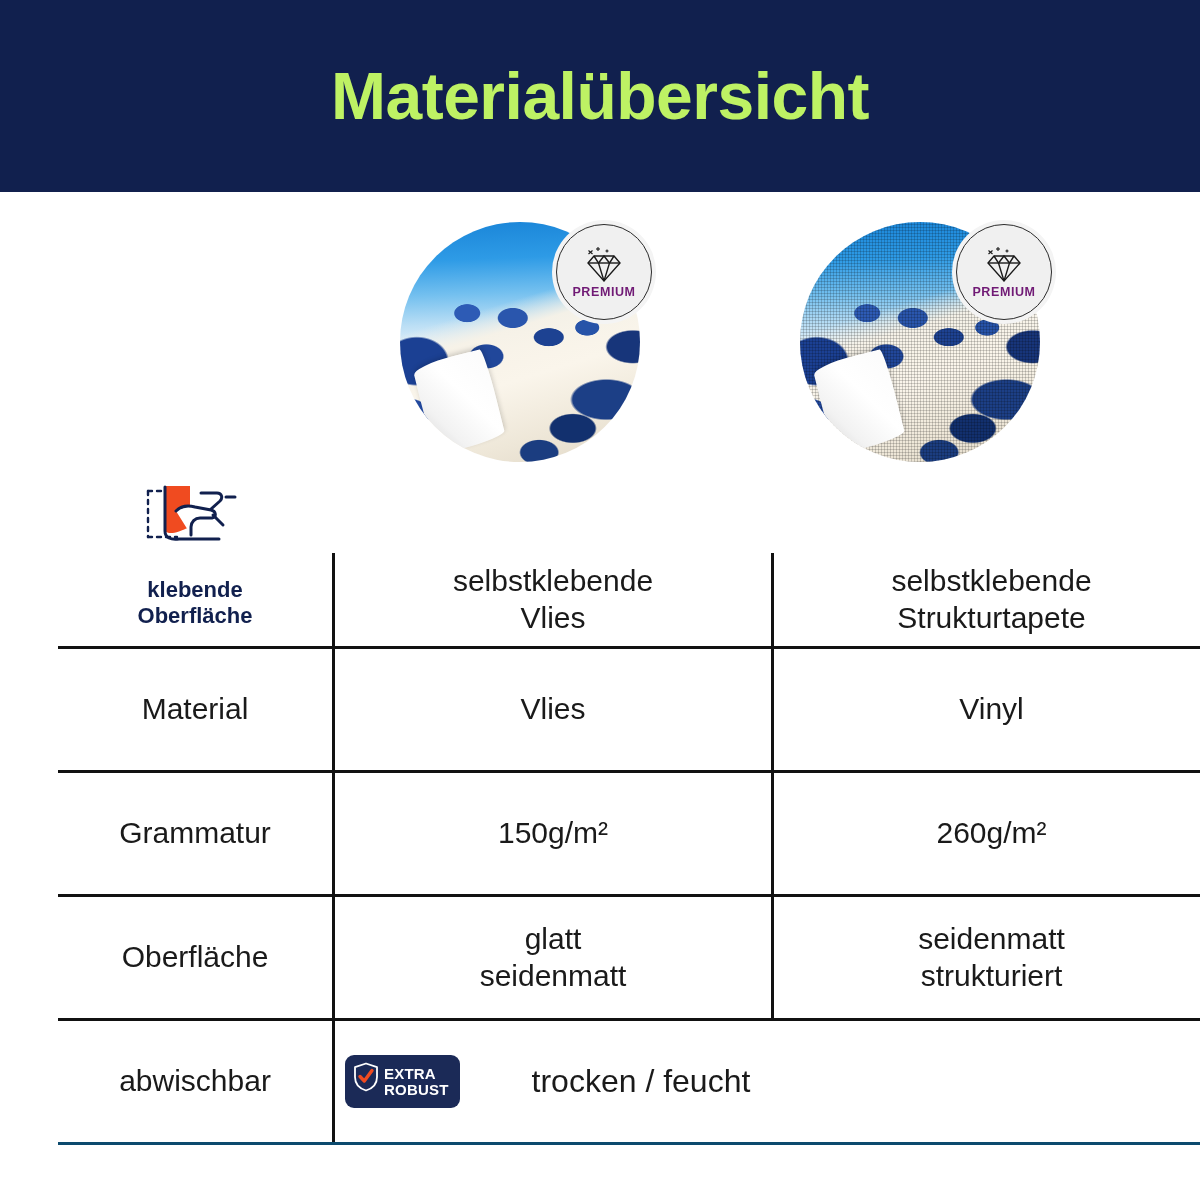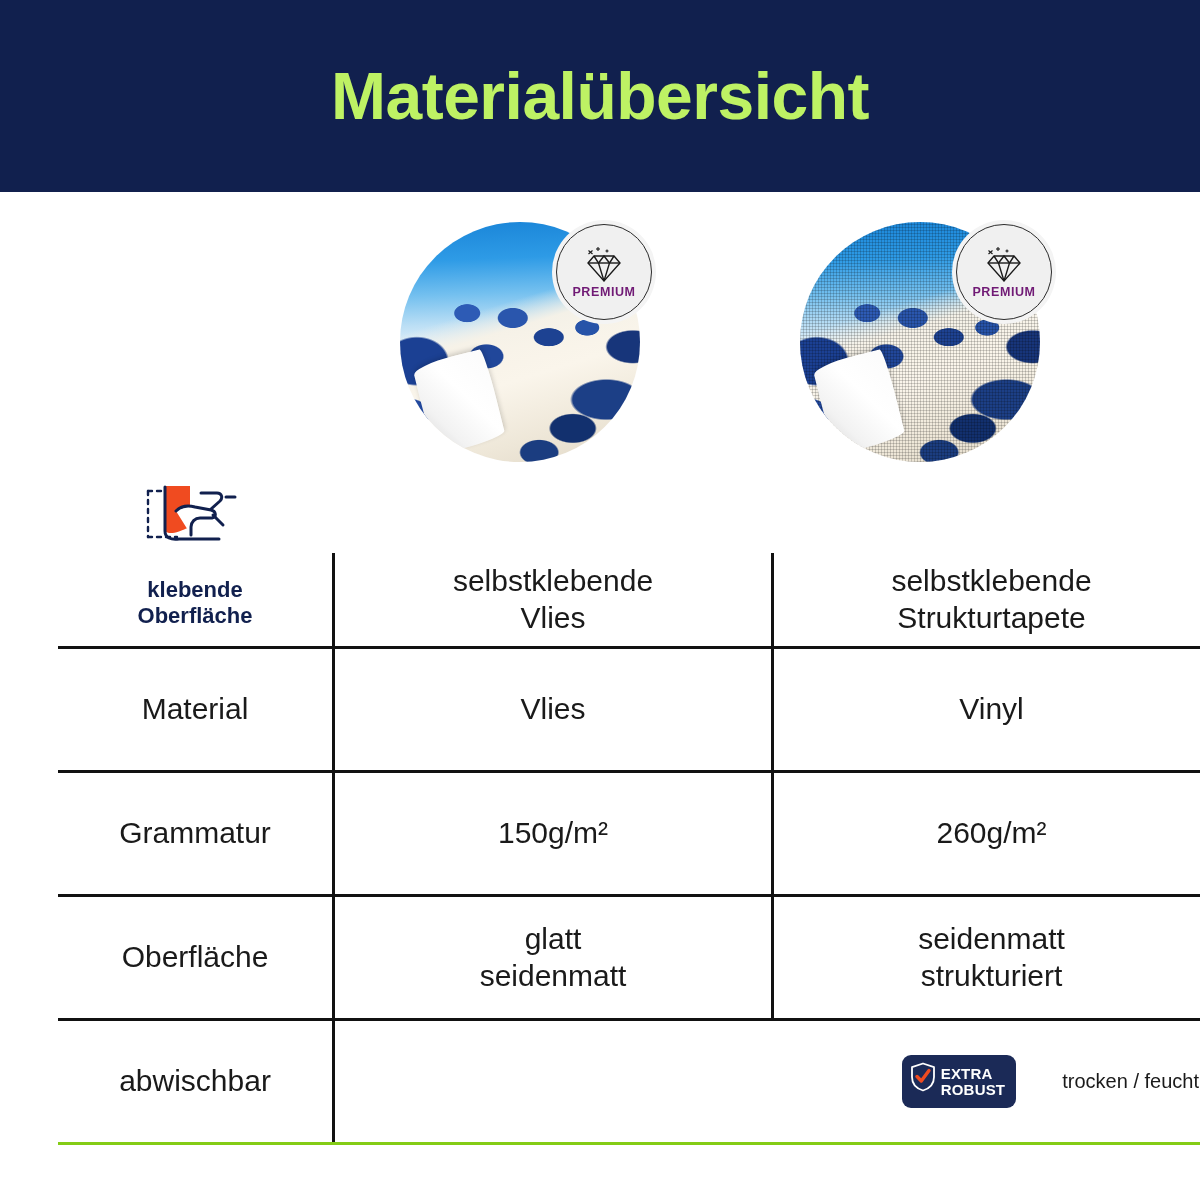--- a/index.html
+++ b/index.html
@@ -152,21 +152,21 @@
     color: #1a1a1a;
     line-height: 1.22;
     font-weight: normal;
   }
   .col-label { width: 254px; }
   .col-a     { width: 416px; }
   .col-b     { width: 415px; }
 
   .spec-table tr > td + td { border-left: 3px solid #111111; }
   .spec-table tr:not(:first-child) > td { border-top: 3px solid #111111; }
-  .spec-table tr:last-child > td { border-bottom: 3px solid #84cc16; }
+  .spec-table tr:last-child > td { border-bottom: 3px solid #0c4a6e; }
   .spec-table tr:first-child > td.col-label { border-left: 0; }
 
   .row-head td { height: 93px; }
   .row-body td { height: 121px; }
 
   
   .sticky-cell {
     position: relative;
     text-align: center;
   }
@@ -186,42 +186,42 @@
     height: 66px;
   }
 
   
   .wipe-cell {
     text-align: center;
   }
   .wipe-inner {
     display: flex;
     align-items: center;
-    justify-content: flex-end;
-    gap: 46px;
+    justify-content: flex-start;
+    gap: 72px;
   }
   .robust-badge {
     display: inline-flex;
     align-items: center;
     gap: 5px;
     background: #1b2a57;
     border-radius: 9px;
     padding: 7px 11px 7px 8px;
     flex: 0 0 auto;
   }
   .robust-badge .shield { flex: 0 0 auto; }
   .robust-text {
     color: #ffffff;
     font-weight: bold;
     font-size: 15px;
     line-height: 1.02;
     letter-spacing: 0.2px;
     text-align: left;
   }
-  .wipe-text { font-size: 20px; color: #1a1a1a; white-space: nowrap; }
+  .wipe-text { font-size: 32px; color: #1a1a1a; white-space: nowrap; }
 </style>
 </head>
 <body>
 
 <div class="header-banner">
   <div class="header-title">Materialübersicht</div>
 </div>
 
 <div class="product-thumb left">
   <div class="thumb-circle">

